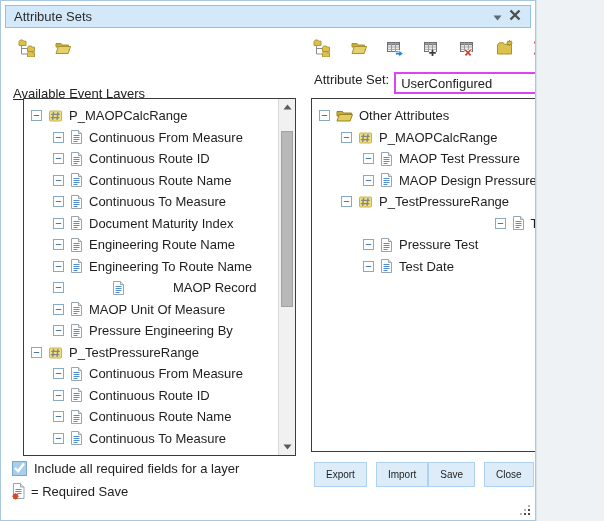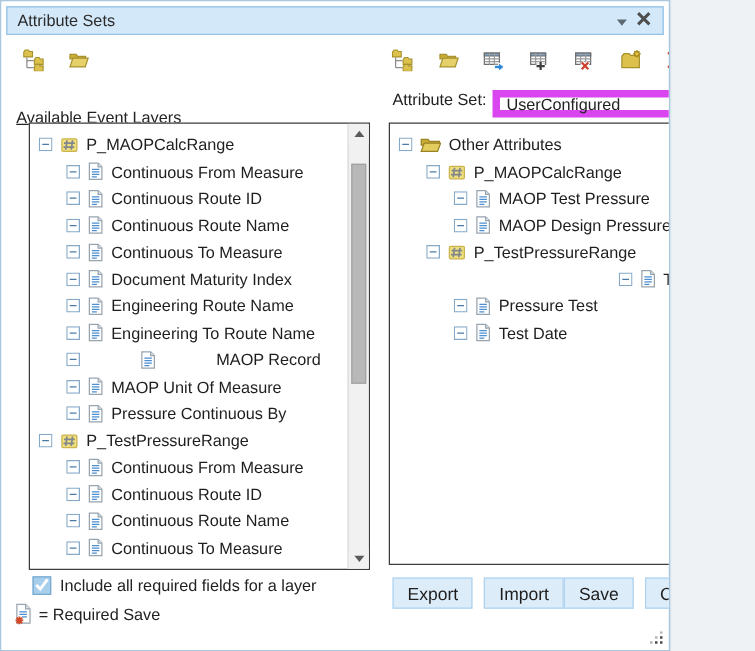--- a/index.html
+++ b/index.html
@@ -20,21 +20,21 @@
   .tb-btn{display:flex;align-items:center;justify-content:center;width:18px;height:18px;cursor:default;}
   
   .toolbar-left{position:absolute;left:16px;top:38px;display:flex;gap:16px;}
   .toolbar-right{position:absolute;left:311px;top:38px;width:276px;display:flex;justify-content:space-between;}
   .tool-btn{width:20px;height:20px;display:flex;align-items:center;justify-content:center;}
   
   .avail-label{position:absolute;left:12px;top:85px;text-decoration:underline;}
   .attrset-row{position:absolute;left:313px;top:71px;width:273px;display:flex;}
   .attrset-label{margin-right:5px;white-space:nowrap;}
   .combo{
-    flex:1;height:22px;border:6px solid #d946ef;background:#fff;
+    flex:1;height:22px;border:2px solid #d946ef;background:#fff;
     display:flex;align-items:center;position:relative;
   }
   .combo .combo-value{flex:1;padding-left:5px;overflow:hidden;white-space:nowrap;}
   .combo .combo-arrow{
     width:21px;height:100%;background:#f1f3f5;border-left:1px solid #c3ccd3;
     display:flex;align-items:center;justify-content:center;
   }
   
   .panel{position:absolute;background:#fff;border:1px solid #3c3c3c;overflow:hidden;}
   .panel-left{left:22px;top:97px;width:273px;height:358px;}
@@ -44,31 +44,31 @@
   .tree-row{display:flex;align-items:center;height:21.5px;white-space:nowrap;}
   .expander{width:11px;height:11px;display:inline-flex;margin-right:6px;flex:0 0 auto;}
   .node-icon{display:inline-flex;margin-right:6px;flex:0 0 auto;align-items:center;}
   .node-label{color:#1e1e1e;}
   
   .vscroll{position:absolute;top:0;right:0;bottom:0;width:17px;background:#f1f1f1;border-left:1px solid #d9d9d9;}
   .vs-arrow{position:absolute;left:0;width:17px;height:16px;display:flex;align-items:center;justify-content:center;background:#f1f1f1;}
   .vs-up{top:0;} .vs-down{bottom:0;}
   .vs-thumb{position:absolute;left:2px;width:12px;top:32px;height:176px;background:#b8b8b8;border:1px solid #a2a2a2;}
   
-  .chk-row{position:absolute;left:25px;top:460px;display:flex;align-items:center;}
+  .chk-row{position:absolute;left:11px;top:460px;display:flex;align-items:center;}
   .checkbox{
     width:15px;height:15px;background:#a7cfec;border:1px solid #77a9cf;
     display:flex;align-items:center;justify-content:center;margin-right:7px;
   }
   .req-row{position:absolute;left:10px;top:481px;display:flex;align-items:center;}
   .req-row .req-icon{margin-right:5px;display:flex;}
   .footer-buttons{position:absolute;left:313px;right:12px;top:461px;display:flex;justify-content:space-between;}
   .btn-group{display:flex;gap:9px;}
   button.dlg-btn{
-    font-family:"Liberation Sans",sans-serif;font-size:14px;color:#1e1e1e;
+    font-family:"Liberation Sans",sans-serif;font-size:10px;color:#1e1e1e;
     background:#dcecf9;border:1px solid #aed2ef;height:25px;padding:0 11px;cursor:default;
   }
   .resize-grip{position:absolute;right:3px;bottom:3px;width:12px;height:12px;}
 </style>
 </head>
 <body>
 
 <div class="window">
 
   <div class="titlebar">
@@ -403,21 +403,21 @@
           </span>
           <span class="node-icon">
             <svg width="13" height="16" viewBox="0 0 13 16">
               <path d="M1.5 1.5 h7 l3 3 v10 h-10 z" fill="#fff" stroke="#98a4ae"></path>
               <path d="M8.5 1.5 v3 h3" fill="#e2e9ef" stroke="#98a4ae"></path>
               <g stroke="#4d8fd0">
                 <path d="M3.5 6.5 h6 M3.5 8.5 h6 M3.5 10.5 h6 M3.5 12.5 h4"></path>
               </g>
             </svg>
           </span>
-          <span class="node-label">Pressure Continuous By</span>
+          <span class="node-label">Pressure Engineering By</span>
         </div>
         <div class="tree-row" style="padding-left: 7px;">
           <span class="expander">
             <svg width="11" height="11">
               <rect x="0.5" y="0.5" width="10" height="10" fill="#fff" stroke="#86a9c8"></rect>
               <line x1="2.8" y1="5.5" x2="8.2" y2="5.5" stroke="#4a7aa8"></line>
             </svg>
           </span>
           <span class="node-icon">
             <svg width="15" height="15" viewBox="0 0 15 15">

